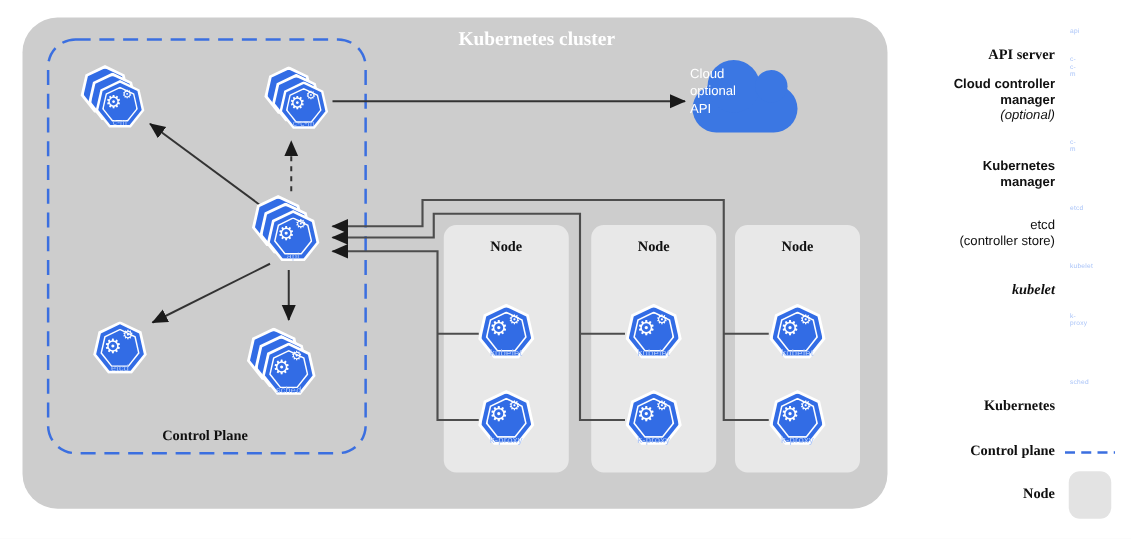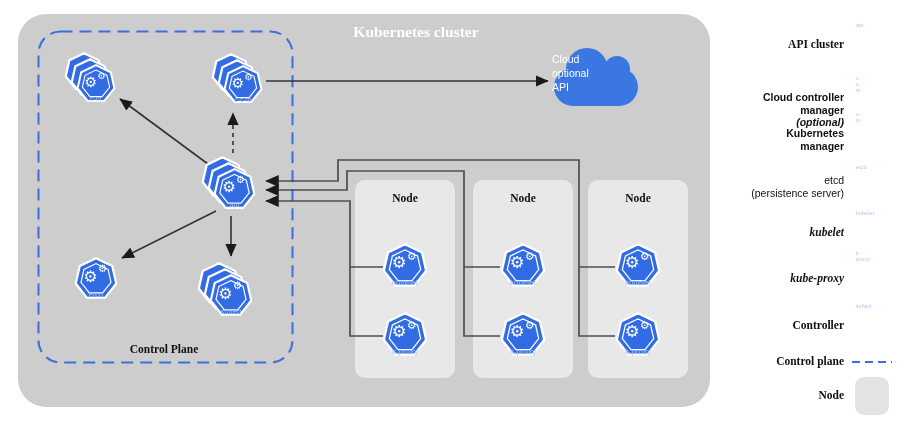--- a/index.html
+++ b/index.html
@@ -13,21 +13,21 @@
     --hept:polygon(50% 0%, 89.1% 18.8%, 98.7% 61.1%, 71.7% 95.1%, 28.3% 95.1%, 1.3% 61.1%, 10.9% 18.8%);
   }
   *{margin:0;padding:0;box-sizing:border-box;}
   html,body{width:905px;height:431px;background:#fff;overflow:hidden;
     font-family:"Liberation Sans",sans-serif;}
   .page{position:relative;width:905px;height:431px;}
 
   
   .cluster{position:absolute;left:18px;top:14px;width:692px;height:393px;
     background:var(--cluster-bg);border-radius:28px;}
-  .cluster-title{position:absolute;left:340px;top:23px;width:152px;text-align:center;
+  .cluster-title{position:absolute;left:340px;top:23px;width:152px;text-align:right;
     font-family:"Liberation Serif",serif;font-weight:bold;font-size:15.5px;color:#fff;}
   .cp-label{position:absolute;left:99px;top:343px;width:130px;text-align:center;
     font-family:"Liberation Serif",serif;font-weight:bold;font-size:11.5px;color:#101010;}
 
   
   .node-box{position:absolute;top:180px;width:100px;height:198px;
     background:var(--node-bg);border-radius:10px;z-index:2;}
   .node-box .node-title{position:absolute;top:12px;left:0;width:100%;text-align:center;
     font-family:"Liberation Serif",serif;font-weight:bold;font-size:11.5px;color:#101010;}
 
@@ -69,21 +69,21 @@
   .legend{position:absolute;left:702px;top:0;width:190px;height:431px;}
   .lrow{position:absolute;left:0;width:190px;display:flex;align-items:center;
     justify-content:flex-end;gap:8px;}
   .lrow .ltext{flex:1;text-align:right;color:#101010;line-height:1.2;}
   .lrow .ltext.narrow{flex:none;width:90px;margin-left:auto;}
   .lrow .icell{flex:none;width:40px;display:flex;align-items:center;justify-content:center;
     position:relative;height:100%;}
   .f-serif-b{font-family:"Liberation Serif",serif;font-weight:bold;font-size:11.5px;}
   .f-serif-bi{font-family:"Liberation Serif",serif;font-weight:bold;font-style:italic;font-size:11.5px;}
   .f-sans-b{font-family:"Liberation Sans",sans-serif;font-weight:bold;font-size:10.5px;}
-  .f-sans-bi{font-family:"Liberation Sans",sans-serif;font-weight:bold;font-style:italic;font-size:10.5px;}
+  .f-sans-bi{font-family:"Liberation Sans",sans-serif;font-weight:normal;font-style:italic;font-size:10.5px;}
   .f-sans{font-family:"Liberation Sans",sans-serif;font-weight:normal;font-size:10.5px;}
   .licon{position:relative;width:32px;height:32px;--s:32px;}
   .licon .kicon{position:relative;left:0;top:0;}
   .node-swatch{width:34px;height:38px;background:#E3E3E3;border-radius:9px;}
 </style>
 </head>
 <body>
 
 <div class="page">
 
@@ -280,37 +280,37 @@
             <span class="g2">⚙</span>
           </span>
           <span class="klabel">k-proxy</span>
         </span>
       </span>
   </div>
 
   <div class="legend">
 
     <div class="lrow" style="top:27px;height:36px">
-      <div class="ltext f-serif-b">API cluster</div>
+      <div class="ltext f-serif-b">API server</div>
       <div class="icell">
           <span class="licon"><span class="kicon" style="--s:32px"><span class="fr">
                 <i class="h w0"></i>
                 <i class="h b0"></i>
                 <i class="h w1"></i>
                 <i class="h b1"></i>
                 <span class="glyph">
                   <span class="g1">⚙</span>
                   <span class="g2">⚙</span>
                 </span>
                 <span class="klabel">api</span>
               </span></span></span>
         </div>
     </div>
 
-    <div class="lrow" style="top:88px;height:44px">
+    <div class="lrow" style="top:58px;height:44px">
       <div class="ltext narrow">
         <div class="f-sans-b">Cloud controller manager</div>
         <div class="f-sans-bi">(optional)</div>
       </div>
       <div class="icell">
           <span class="licon"><span class="kicon" style="--s:32px"><span class="fr">
                 <i class="h w0"></i>
                 <i class="h b0"></i>
                 <i class="h w1"></i>
                 <i class="h b1"></i>
@@ -336,21 +336,21 @@
                   <span class="g2">⚙</span>
                 </span>
                 <span class="klabel">c-m</span>
               </span></span></span>
         </div>
     </div>
 
     <div class="lrow" style="top:169px;height:36px">
       <div class="ltext">
         <div class="f-sans">etcd</div>
-        <div class="f-sans">(persistence server)</div>
+        <div class="f-sans">(controller store)</div>
       </div>
       <div class="icell">
           <span class="licon"><span class="kicon" style="--s:32px"><span class="fr">
                 <i class="h w0"></i>
                 <i class="h b0"></i>
                 <i class="h w1"></i>
                 <i class="h b1"></i>
                 <span class="glyph">
                   <span class="g1">⚙</span>
                   <span class="g2">⚙</span>
@@ -371,38 +371,37 @@
                 <span class="glyph">
                   <span class="g1">⚙</span>
                   <span class="g2">⚙</span>
                 </span>
                 <span class="klabel">kubelet</span>
               </span></span></span>
         </div>
     </div>
 
     <div class="lrow" style="top:261px;height:36px">
-      <div class="ltext f-serif-bi">kube-proxy</div>
       <div class="icell">
           <span class="licon"><span class="kicon" style="--s:32px"><span class="fr">
                 <i class="h w0"></i>
                 <i class="h b0"></i>
                 <i class="h w1"></i>
                 <i class="h b1"></i>
                 <span class="glyph">
                   <span class="g1">⚙</span>
                   <span class="g2">⚙</span>
                 </span>
                 <span class="klabel">k-proxy</span>
               </span></span></span>
         </div>
     </div>
 
     <div class="lrow" style="top:308px;height:36px">
-      <div class="ltext f-serif-b">Controller</div>
+      <div class="ltext f-serif-b">Kubernetes</div>
       <div class="icell">
           <span class="licon"><span class="kicon" style="--s:32px"><span class="fr">
                 <i class="h w0"></i>
                 <i class="h b0"></i>
                 <i class="h w1"></i>
                 <i class="h b1"></i>
                 <span class="glyph">
                   <span class="g1">⚙</span>
                   <span class="g2">⚙</span>
                 </span>

